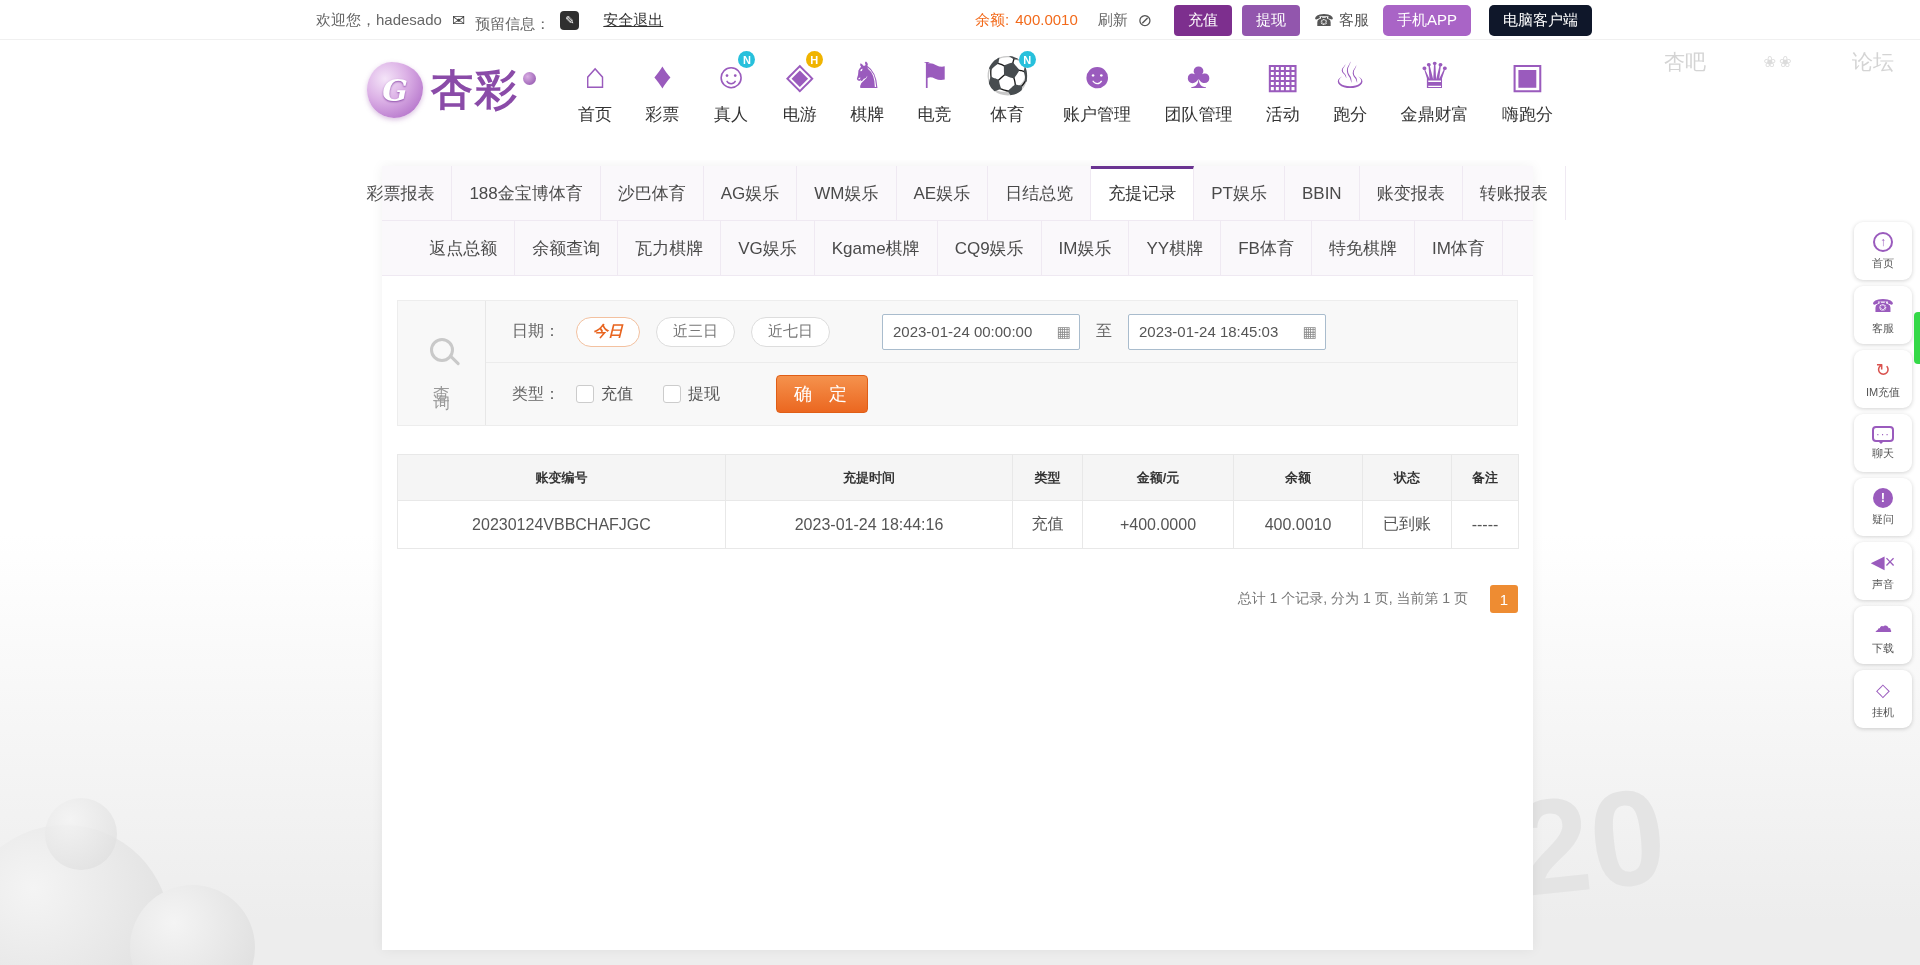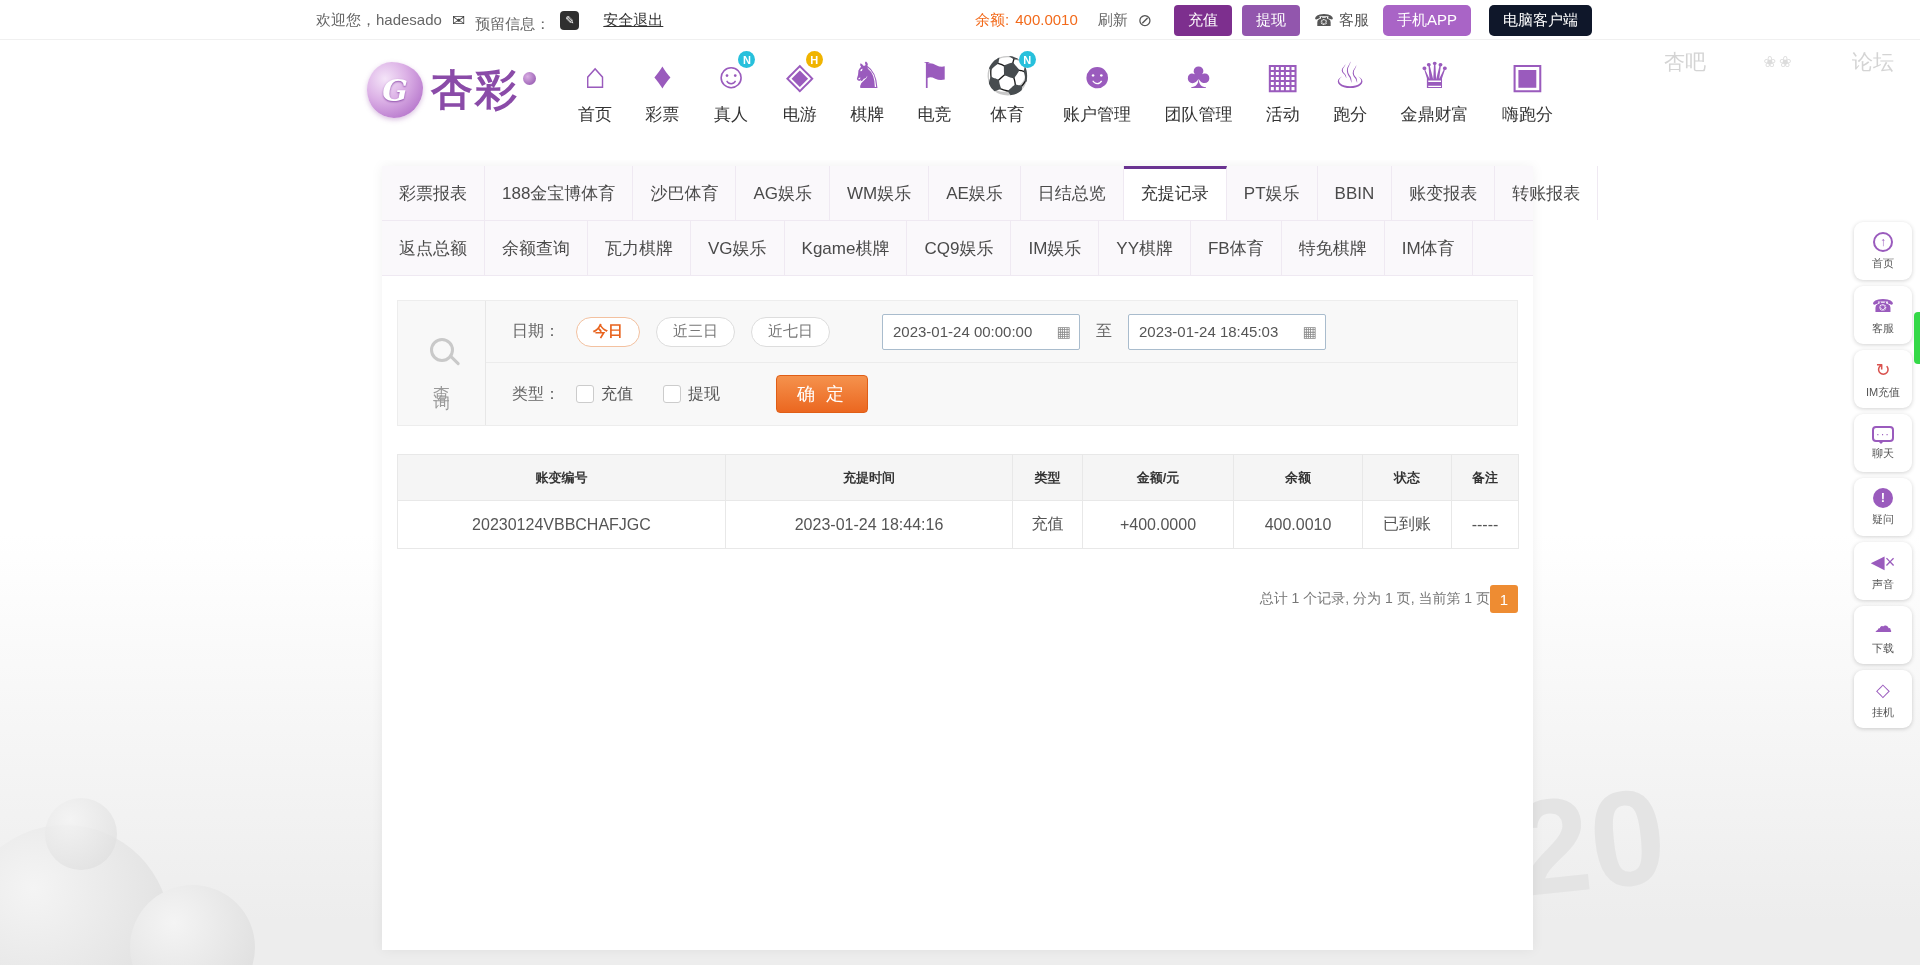--- a/index.html
+++ b/index.html
@@ -64,62 +64,62 @@
   .watermark{position:absolute;top:48px;right:20px;width:242px;z-index:2;text-align:center;}
   .wm-top{display:flex;justify-content:space-between;align-items:center;font-size:21px;
     color:#d4d4d4;padding:0 6px;margin-bottom:8px;}
   .wm-flourish{font-size:15px;letter-spacing:3px;color:#dcdcdc;}
   .wm-domain{border:3px solid #d6d6d6;border-radius:5px;font-size:34px;font-weight:bold;
     padding:7px 6px;color:#ccc;background:#ededed;letter-spacing:1px;}
 
   
   .card{position:relative;z-index:1;width:1151px;margin:6px 0 0 382px;background:#fff;
     min-height:784px;box-shadow:0 0 12px rgba(0,0,0,.06);}
-  .tab-row{display:flex;background:#faf8fb;border-bottom:1px solid #efe9f2;height:55px;}
+  .tab-row{display:flex;background:#faf8fb;border-bottom:1px solid #efe9f2;height:55px;justify-content:center;}
   .tab{padding:0 17px;line-height:55px;font-size:17px;color:#4a4a4a;border-right:1px solid #efe9f2;
     cursor:pointer;white-space:nowrap;}
   .tab.active{background:#fff;border-top:3px solid #6a3391;line-height:50px;color:#333;}
 
   
   .filter-panel{margin:24px 15px 0;background:#f8f8f8;border:1px solid #ededed;display:flex;}
   .filter-search-col{width:88px;border-right:1px solid #e7e7e7;display:flex;flex-direction:column;
     align-items:center;justify-content:center;gap:10px;}
   .mag-icon{position:relative;width:24px;height:24px;border:3px solid #c9c9c9;border-radius:50%;display:inline-block;}
   .mag-icon::after{content:"";position:absolute;width:12px;height:3px;background:#c9c9c9;
     transform:rotate(45deg);right:-10px;bottom:-3px;border-radius:2px;}
   .search-vert{writing-mode:vertical-rl;font-size:17px;color:#9a9a9a;letter-spacing:8px;}
   .filter-rows{flex:1;}
   .filter-row{display:flex;align-items:center;height:62px;padding-left:26px;gap:16px;}
   .filter-row.first{border-bottom:1px solid #ececec;}
   .flabel{color:#666;font-size:16px;}
   .pill{height:30px;padding:0 16px;border-radius:16px;background:#fff;border:1px solid #ddd;
     color:#777;font-size:15px;cursor:pointer;font-family:inherit;}
-  .pill.active{color:#e8641f;border-color:#f3c1a0;font-weight:bold;}
+  .pill.active{color:#e8641f;border-color:#f3c1a0;font-weight:bold;font-style:italic;}
   .date-input{display:inline-flex;align-items:center;justify-content:space-between;width:198px;height:36px;
     border:1px solid #a9bccd;background:#fff;border-radius:2px;padding:0 8px;}
   .date-input.from{margin-left:36px;}
   .date-input input{border:0;outline:0;width:158px;font-size:15px;color:#555;font-family:inherit;background:transparent;}
   .cal-icon{color:#8a8a8a;font-size:15px;cursor:pointer;}
   .chk{display:inline-flex;align-items:center;gap:7px;color:#555;font-size:16px;cursor:pointer;margin-right:14px;}
   .chk .box{width:18px;height:18px;border:1px solid #ccc;border-radius:3px;background:#fff;display:inline-block;}
   .confirm-btn{margin-left:26px;width:92px;height:38px;background:linear-gradient(#f5924d,#eb6720);
     border:1px solid #e05e16;border-radius:4px;color:#fff;font-size:18px;letter-spacing:3px;
-    cursor:pointer;font-family:Liberation Sans, sans-serif;}
+    cursor:pointer;font-family:Liberation Mono, monospace;}
 
   
   .records-table{margin:28px 15px 0;border-collapse:collapse;table-layout:fixed;width:1121px;}
   .records-table th{background:#f5f5f5;font-weight:bold;color:#333;font-size:13px;
     border:1px solid #e8e8e8;height:46px;text-align:center;}
   .records-table td{color:#555;font-size:16px;border:1px solid #e8e8e8;height:48px;
     text-align:center;background:#fff;}
   .cell-amount{color:#d9342b;}
   .cell-status{color:#3aa856;}
 
   
-  .pagination{margin:36px 15px 0;display:flex;justify-content:flex-end;align-items:center;gap:0;
+  .pagination{margin:36px 15px 0;display:flex;justify-content:flex-end;align-items:center;gap:22px;
     color:#777;font-size:14px;}
   .page-num{width:28px;height:28px;background:#ee8c32;color:#fff;display:flex;align-items:center;
     justify-content:center;border-radius:3px;font-size:15px;cursor:pointer;}
 
   
   .side-toolbar{position:absolute;top:222px;right:8px;width:58px;z-index:3;}
   .tool-item{background:#fff;border-radius:9px;box-shadow:0 1px 4px rgba(0,0,0,.18);height:58px;
     margin-bottom:6px;display:flex;flex-direction:column;align-items:center;justify-content:center;
     gap:4px;cursor:pointer;}
   .tool-icon{font-size:18px;color:#9a5bbd;height:22px;display:flex;align-items:center;justify-content:center;}

